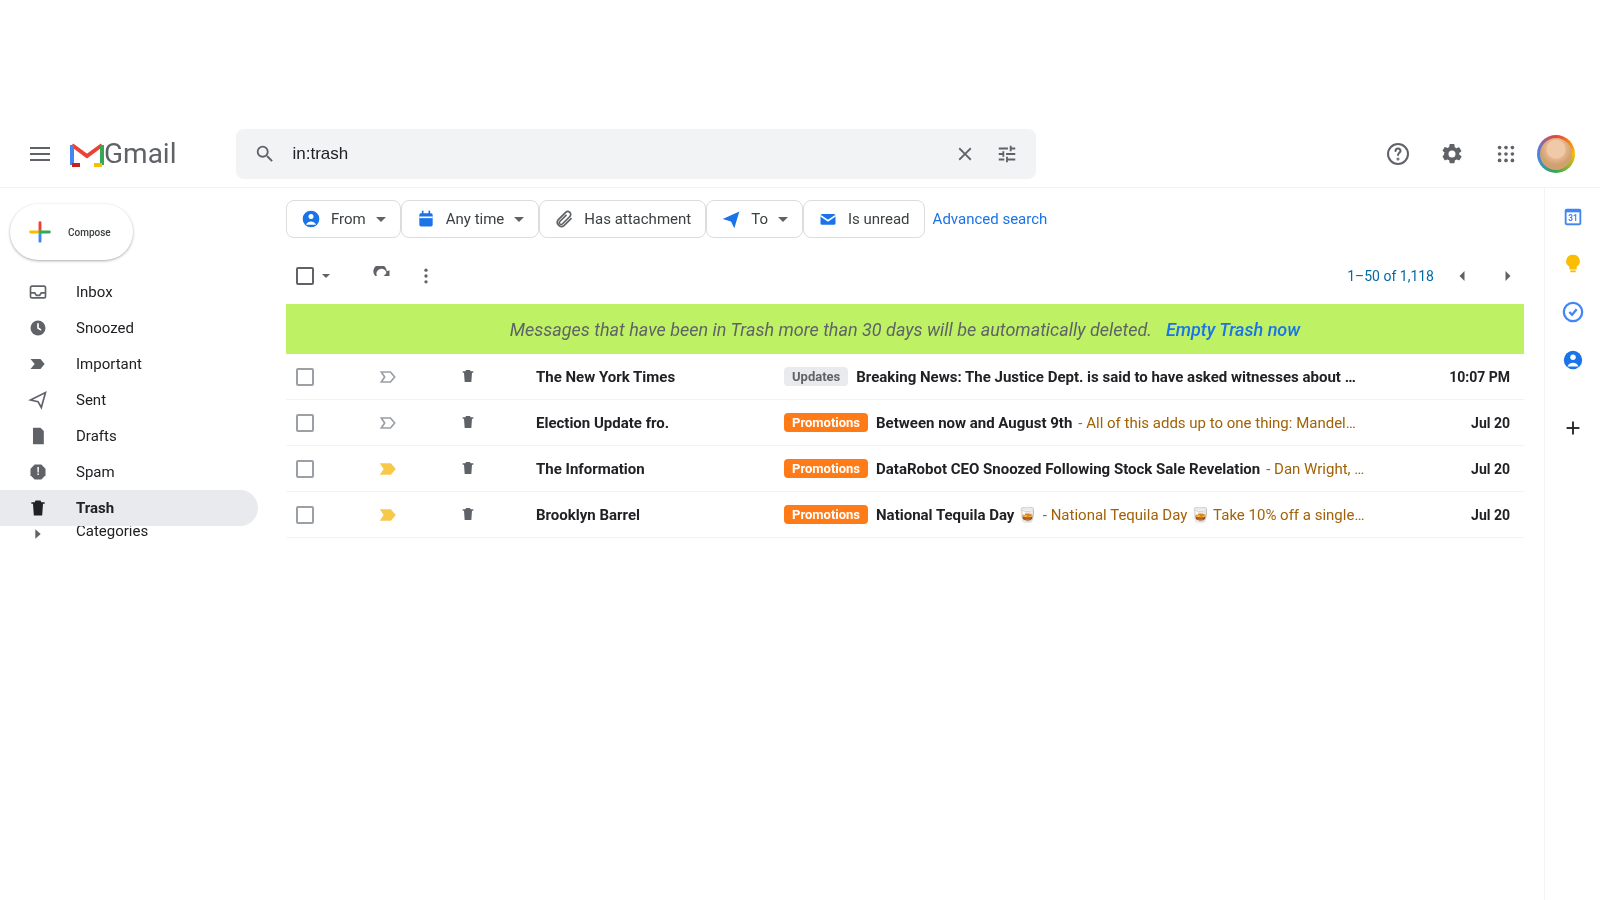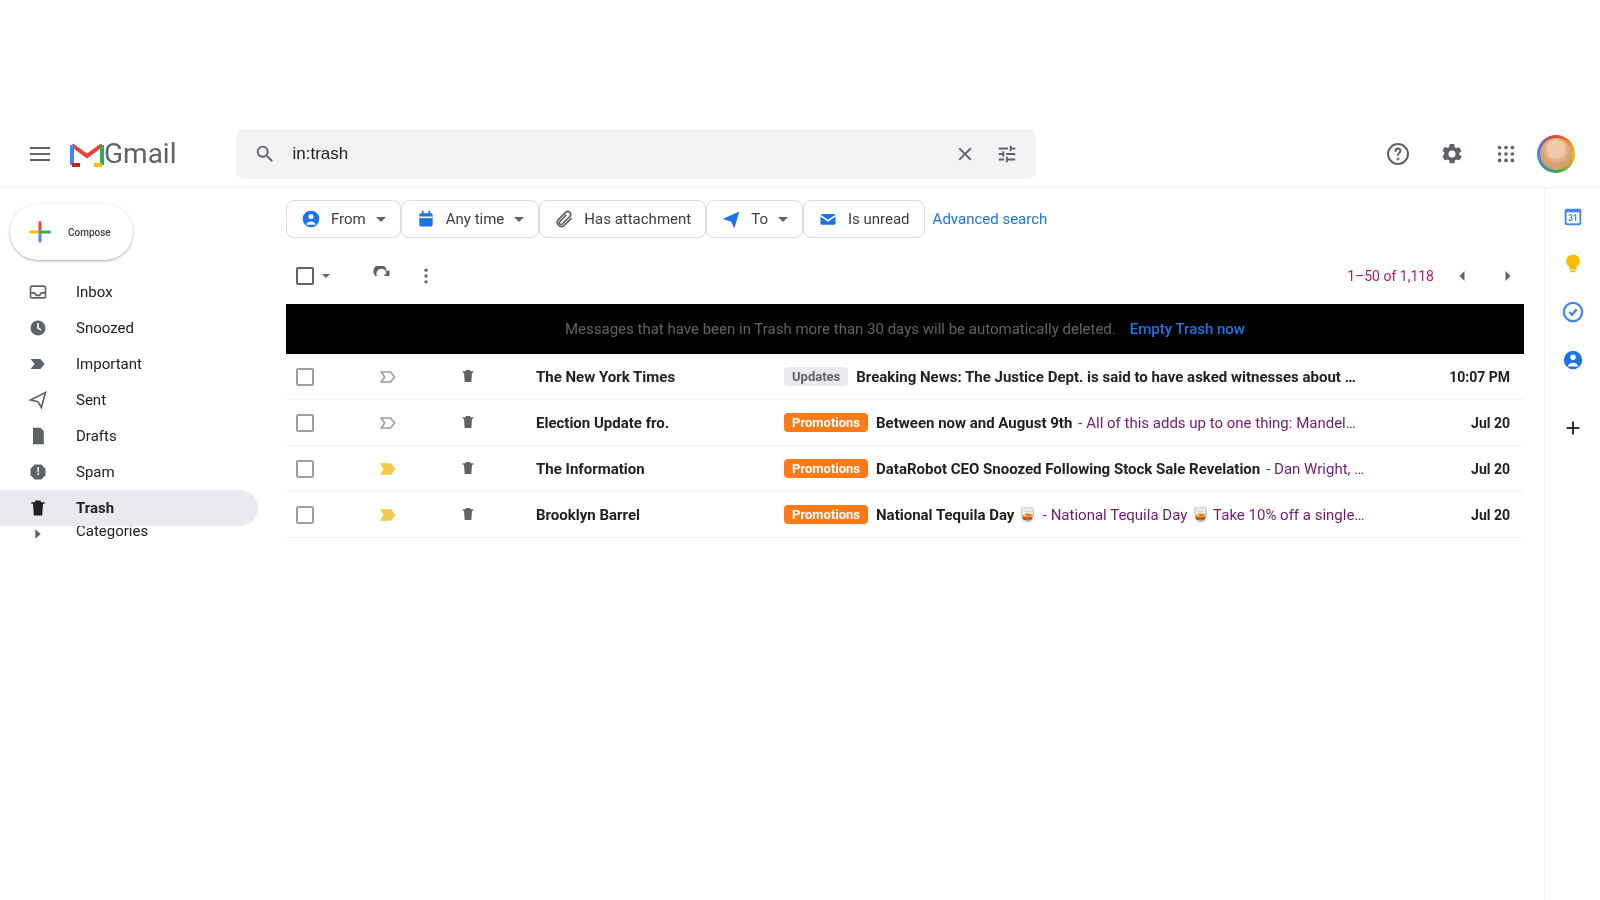--- a/index.html
+++ b/index.html
@@ -118,25 +118,25 @@
   .toolbar-row {
     display:flex; align-items:center; padding: 10px 8px 10px 10px;
   }
   .select-all {
     display:flex; align-items:center; gap:4px; margin-right: 34px;
   }
   .checkbox {
     width:18px; height:18px; border:2px solid #5f6368; border-radius:2px; cursor:pointer;
   }
   .tiny-chevron { width:0; height:0; border-left:4px solid transparent; border-right:4px solid transparent; border-top:4px solid #5f6368; margin-left:4px;}
-  .pagination { margin-left:auto; display:flex; align-items:center; gap:10px; color:#be185d; font-size:14px; }
+  .pagination { margin-left:auto; display:flex; align-items:center; gap:10px; color:#0369a1; font-size:14px; }
   .page-nav-btn { width:36px; height:36px; display:flex; align-items:center; justify-content:center; cursor:pointer; border-radius:50%; }
   .banner {
-    background:#000000; height:50px; display:flex; align-items:center; justify-content:center;
-    gap: 14px; font-size:15px; color:#5f6368; margin-right: 10px;
+    background:#bef264; height:50px; display:flex; align-items:center; justify-content:center;
+    gap: 14px; font-size:18px; color:#5f6368; margin-right: 10px; font-style: italic;
   }
   .banner-link { color:#1a73e8; font-weight:500; cursor:pointer; }
   .email-list { border-top: 0; }
   .email-row {
     display:flex; align-items:center; height:46px; border-bottom:1px solid #f1f3f4;
     padding-left: 10px; cursor:pointer; margin-right:10px;gap:48px;
   }
   .row-checkbox { width:18px; height:18px; border:2px solid #9aa0a6; border-radius:2px; margin-right:16px; }
   .bookmark-icon { width:20px; height:20px; margin-right:14px; }
   .trash-mini { width:18px; height:18px; margin-right:10px; color:#5f6368; }
@@ -144,21 +144,21 @@
   .subject-cell {
     flex:1; display:flex; align-items:center; gap:8px; min-width:0; overflow:hidden;
     font-size:15px;
   }
   .tag {
     font-size:13px; padding: 2px 8px; border-radius:4px; flex-shrink:0; font-weight:700;
   }
   .tag-updates { background:#e8eaed; color:#5f6368; }
   .tag-promo { background:#ff7b17; color:#fff; }
   .subject-text { font-weight:700; white-space:nowrap; }
-  .snippet { color:#701a75; white-space:nowrap; overflow:hidden; text-overflow:ellipsis; }
+  .snippet { color:#a16207; white-space:nowrap; overflow:hidden; text-overflow:ellipsis; }
   .row-time { width:90px; text-align:right; font-weight:700; font-size:14px; padding-right:14px; flex-shrink:0;}
   .side-panel {
     width: 56px; flex-shrink:0; border-left:1px solid #f1f3f4;
     display:flex; flex-direction:column; align-items:center; padding-top:16px; gap:24px;
   }
   .panel-app { width:24px; height:24px; cursor:pointer; display:flex; align-items:center; justify-content:center; }
   svg { display:block; }
   .subject-line { display:flex; align-items:center; gap:6px; min-width:0; overflow:hidden; white-space:nowrap; }
 </style>
 </head>

